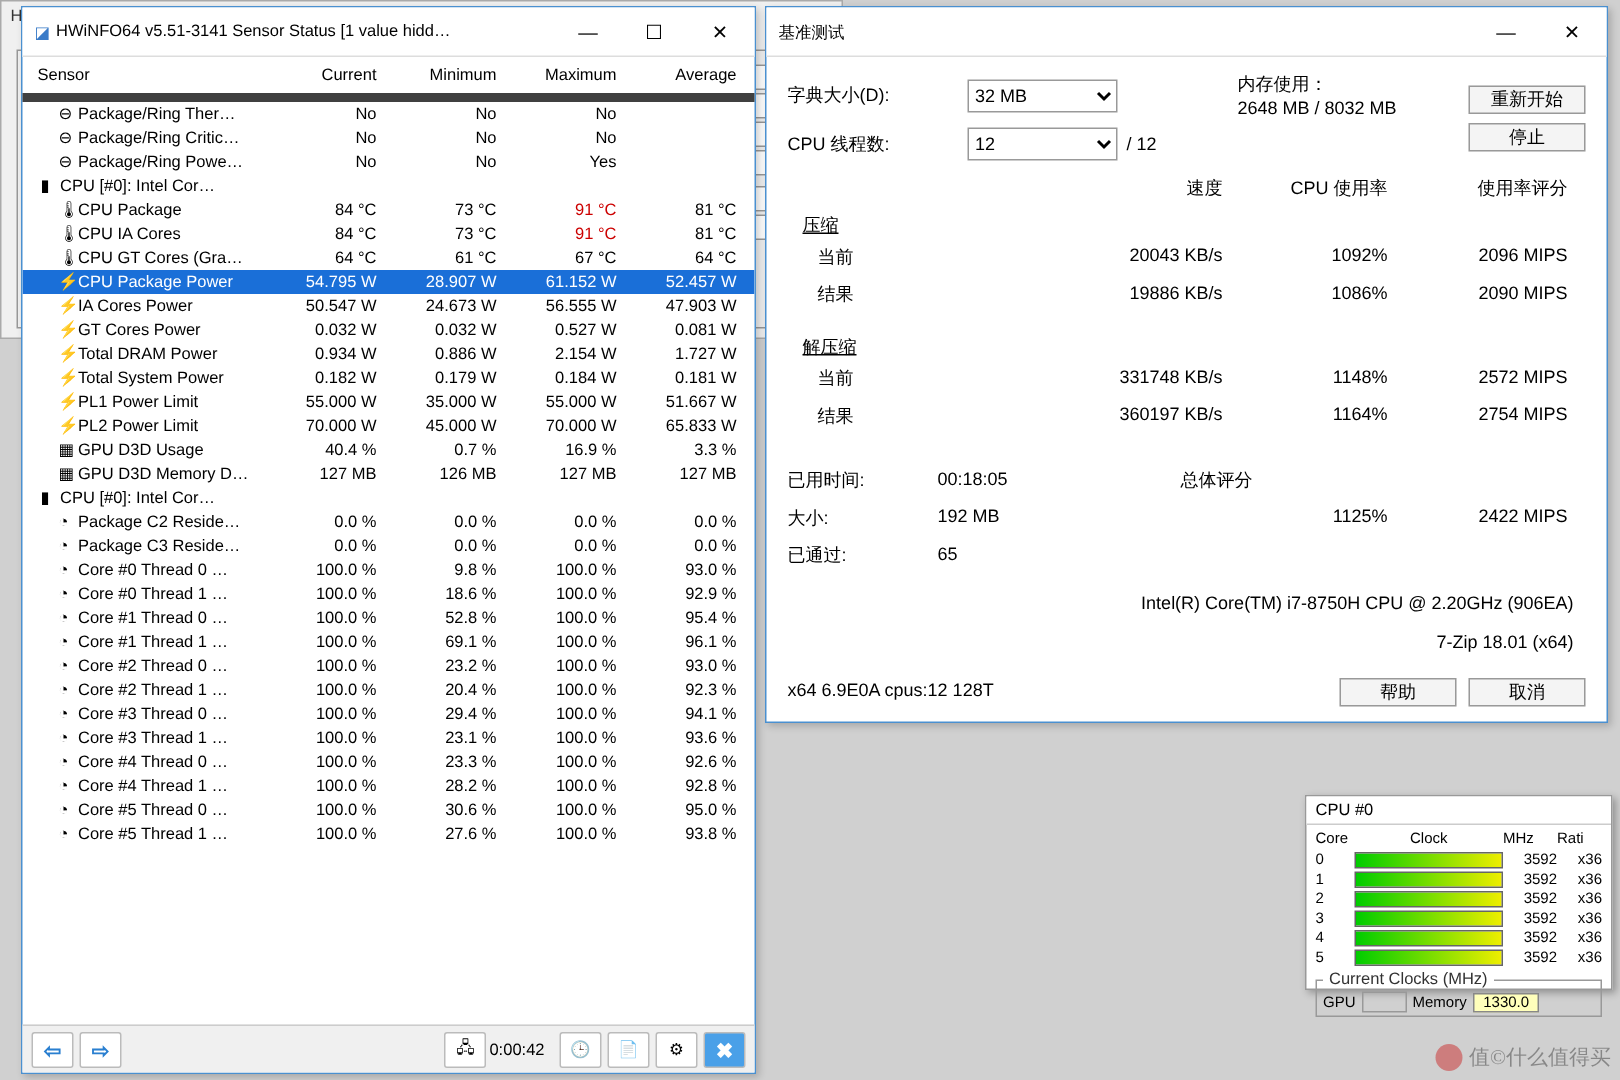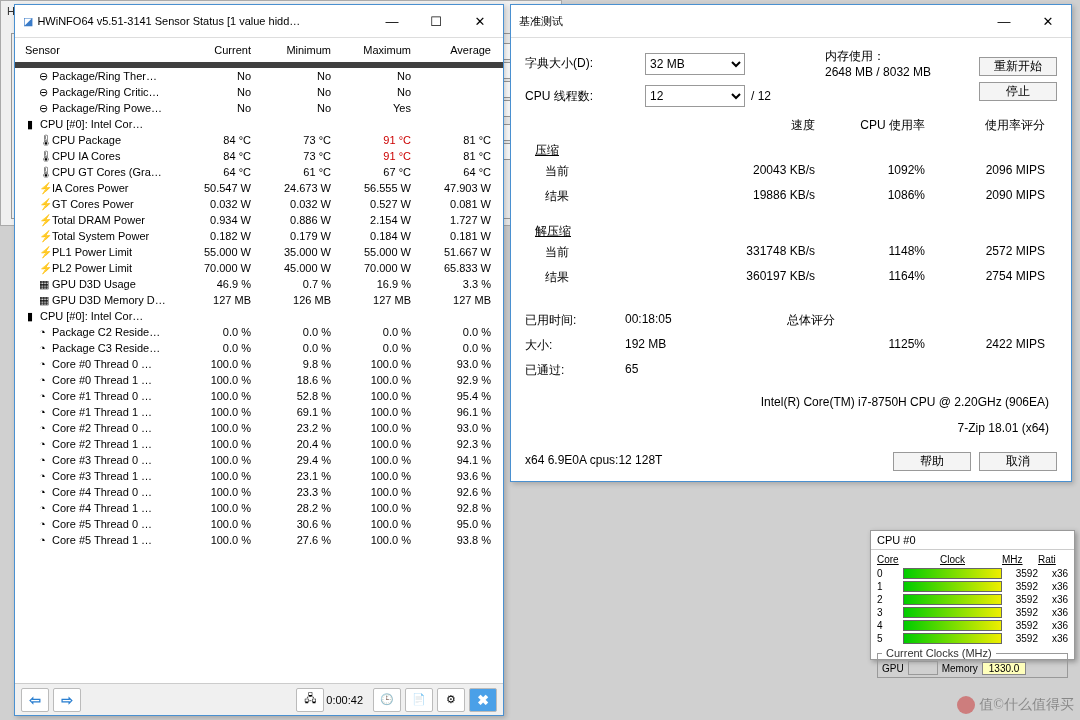--- a/index.html
+++ b/index.html
@@ -60,21 +60,21 @@
 .chip { width:72px; height:72px; background:#0066b3; border-radius:3px; display:flex; flex-direction:column; align-items:center; justify-content:center; color:#fff; font-size:10px; }
 .kv { display:grid; grid-template-columns: 62px 1fr 50px 42px; gap:3px; align-items:center; margin-bottom:2px;}
 .kv .box { border:1px solid #999; background:#fff; padding:1px 4px; height:17px; font-size:10px; text-align:center; overflow:hidden;}
 .kv .k { text-align:right; color:#333; font-size:10px; }
 .feat { font-size:9px; color:#888; }
 .feat .on { color:#0a0; font-weight:bold; }
 
 
 #cputool .ct-title { font-size:11px; padding:3px 6px; background:#fff; border-bottom:1px solid #ccc;}
 #cputool .ct-body { padding:4px 6px; font-size:10px;}
-.ct-head { display:grid; grid-template-columns: 26px 1fr 36px 30px; font-size:10px; margin-bottom:3px;text-decoration:underline;}
+.ct-head { display:grid; grid-template-columns: 26px 1fr 36px 30px; font-size:10px; margin-bottom:3px;}
 .ct-row { display:grid; grid-template-columns: 26px 1fr 36px 30px; align-items:center; margin-bottom:2px; font-size:10px;}
 .bar { height:11px; background:linear-gradient(90deg,#0c0,#ee0); border:1px solid #666; }
 
 .watermark { position:absolute; right:6px; bottom:6px; font-size:14px; color:rgba(0,0,0,.35); z-index:20; font-family:"Microsoft YaHei"; display:flex; align-items:center; gap:4px;}
 .watermark .wm-icon { width:18px;height:18px;border-radius:50%;background:rgba(200,0,0,.4); display:inline-block;}
 </style>
 </head>
 <body>
 
 <div class="win" id="hwinfo">
@@ -137,20 +137,27 @@
         <div><span class="red">91 °C</span></div>
         <div>81 °C</div>
       </div>
       <div class="row">
         <div><span class="ico">🌡</span>CPU GT Cores (Gra…</div>
         <div>64 °C</div>
         <div>61 °C</div>
         <div>67 °C</div>
         <div>64 °C</div>
       </div>
+      <div class="row selected">
+        <div><span class="ico">⚡</span>CPU Package Power</div>
+        <div>54.795 W</div>
+        <div>28.907 W</div>
+        <div>61.152 W</div>
+        <div>52.457 W</div>
+      </div>
       <div class="row">
         <div><span class="ico">⚡</span>IA Cores Power</div>
         <div>50.547 W</div>
         <div>24.673 W</div>
         <div>56.555 W</div>
         <div>47.903 W</div>
       </div>
       <div class="row">
         <div><span class="ico">⚡</span>GT Cores Power</div>
         <div>0.032 W</div>
@@ -181,21 +188,21 @@
       </div>
       <div class="row">
         <div><span class="ico">⚡</span>PL2 Power Limit</div>
         <div>70.000 W</div>
         <div>45.000 W</div>
         <div>70.000 W</div>
         <div>65.833 W</div>
       </div>
       <div class="row">
         <div><span class="ico">▦</span>GPU D3D Usage</div>
-        <div>46.9 %</div>
+        <div>40.4 %</div>
         <div>0.7 %</div>
         <div>16.9 %</div>
         <div>3.3 %</div>
       </div>
       <div class="row">
         <div><span class="ico">▦</span>GPU D3D Memory D…</div>
         <div>127 MB</div>
         <div>126 MB</div>
         <div>127 MB</div>
         <div>127 MB</div>

